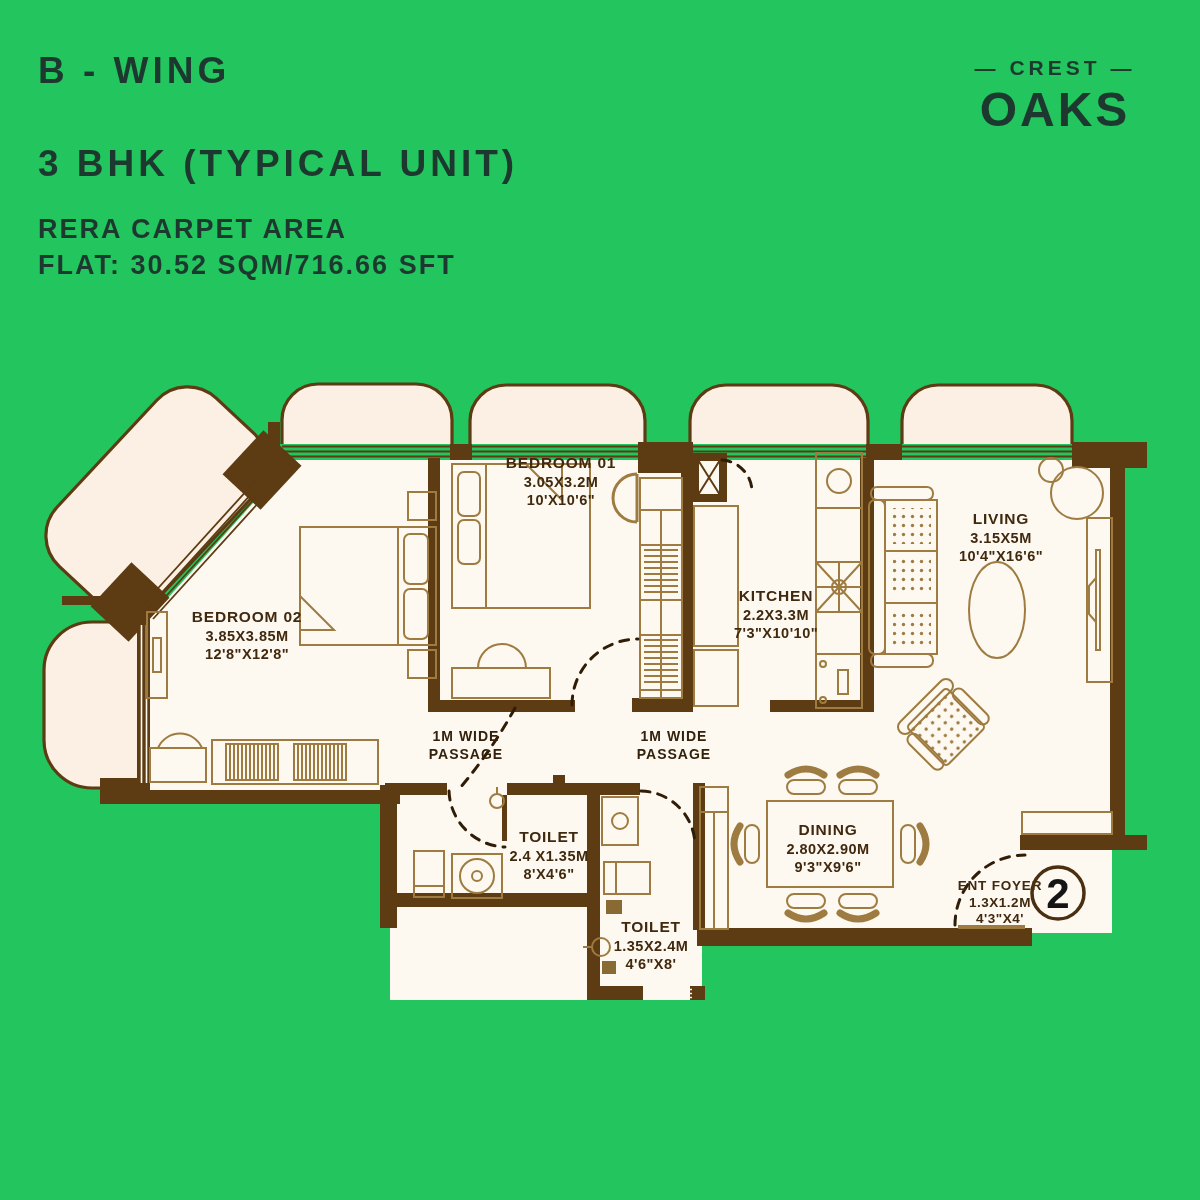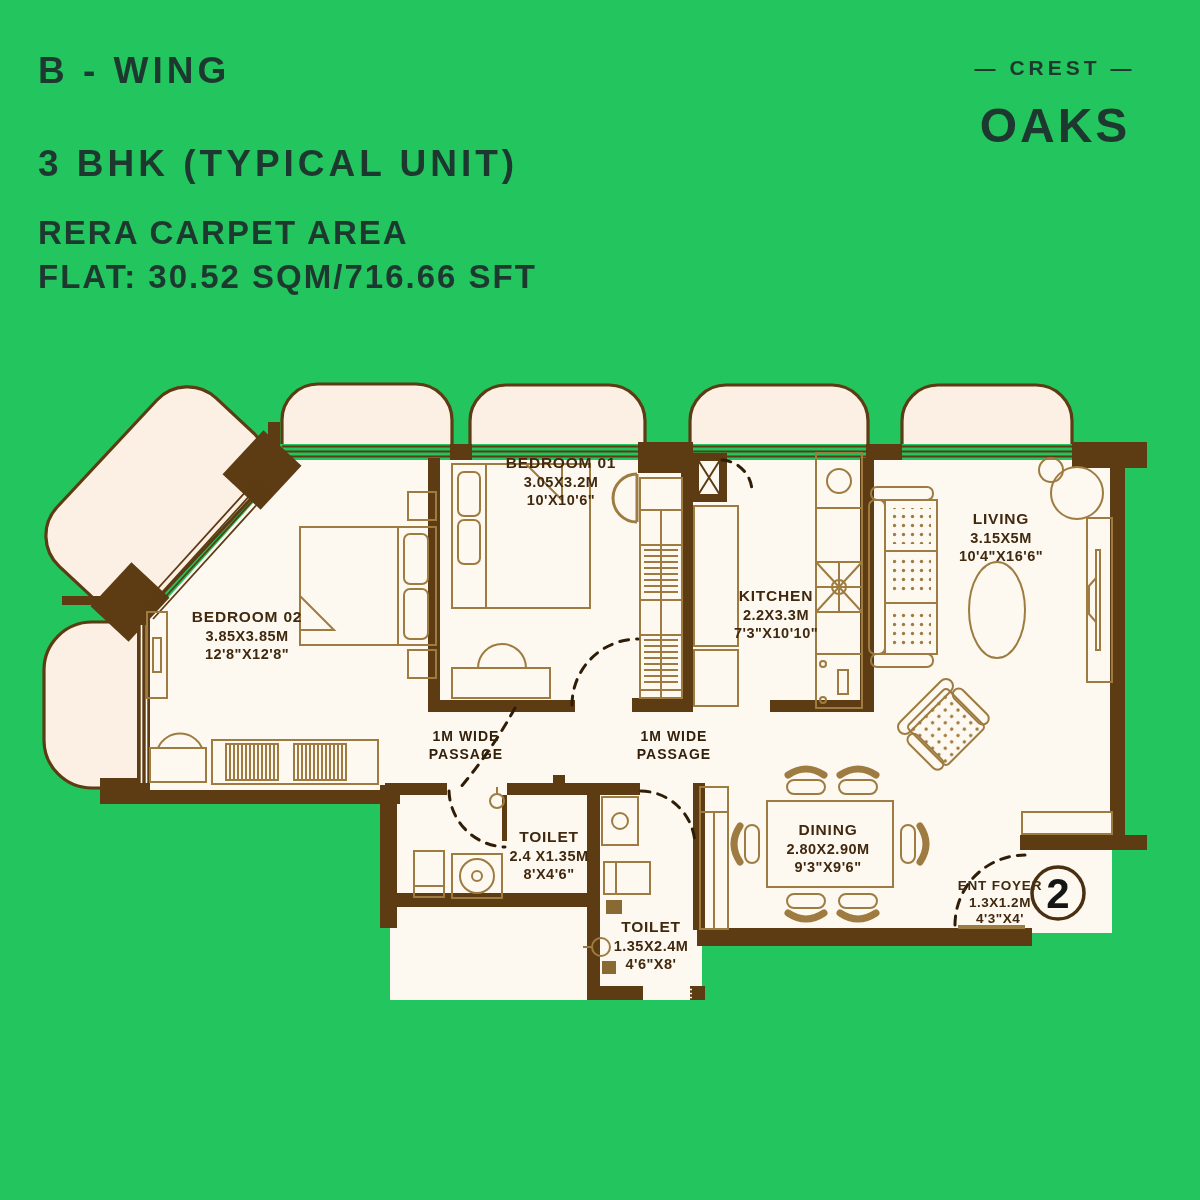--- a/index.html
+++ b/index.html
@@ -1,23 +1,23 @@
 <!DOCTYPE html>
 <html><head>
 <meta charset="utf-8">
 <style>
   html,body{margin:0;padding:0;}
   body{width:1200px;height:1200px;background:#fbf0e3;font-family:"Liberation Sans",sans-serif;}
   .canvas{position:relative;width:1200px;height:1200px;background:#22c55e;overflow:hidden;}
   .header{position:absolute;left:38px;top:48px;color:#1d392f;}
   .title{font-size:37px;font-weight:800;letter-spacing:4px;line-height:1.25;white-space:pre-line;}
-  .subarea{margin-top:24px;font-size:33px;font-weight:700;letter-spacing:2px;line-height:1.35;color:#1d392f;}
+  .subarea{margin-top:24px;font-size:27px;font-weight:700;letter-spacing:2px;line-height:1.35;color:#1d392f;}
   .logo{position:absolute;left:960px;top:56px;width:190px;text-align:center;color:#1d392f;}
   .logo-top{font-size:21px;font-weight:700;letter-spacing:4px;}
-  .logo-name{font-size:48px;font-weight:800;letter-spacing:3px;margin-top:18px;}
+  .logo-name{font-size:48px;font-weight:800;letter-spacing:3px;margin-top:2px;}
   svg{position:absolute;left:0;top:0;}
   .floor{fill:#fdf8f0;stroke:none;}
   .wall{fill:#5d3b13;stroke:none;}
   .win{stroke:#5d3b13;stroke-width:1.8;fill:none;}
   .winlight{stroke:#fdf8f0;stroke-width:1.6;fill:none;}
   .balc{fill:#fbf0e3;stroke:#5d3b13;stroke-width:3.2;}
   .furn{stroke:#9e7c41;stroke-width:2;fill:none;}
   .furn .thick{stroke-width:7;stroke-linecap:round;}
   .dotfill{fill:url(#dots);stroke:none;}
   .fillg{fill:#8a6a33;stroke:none;}

